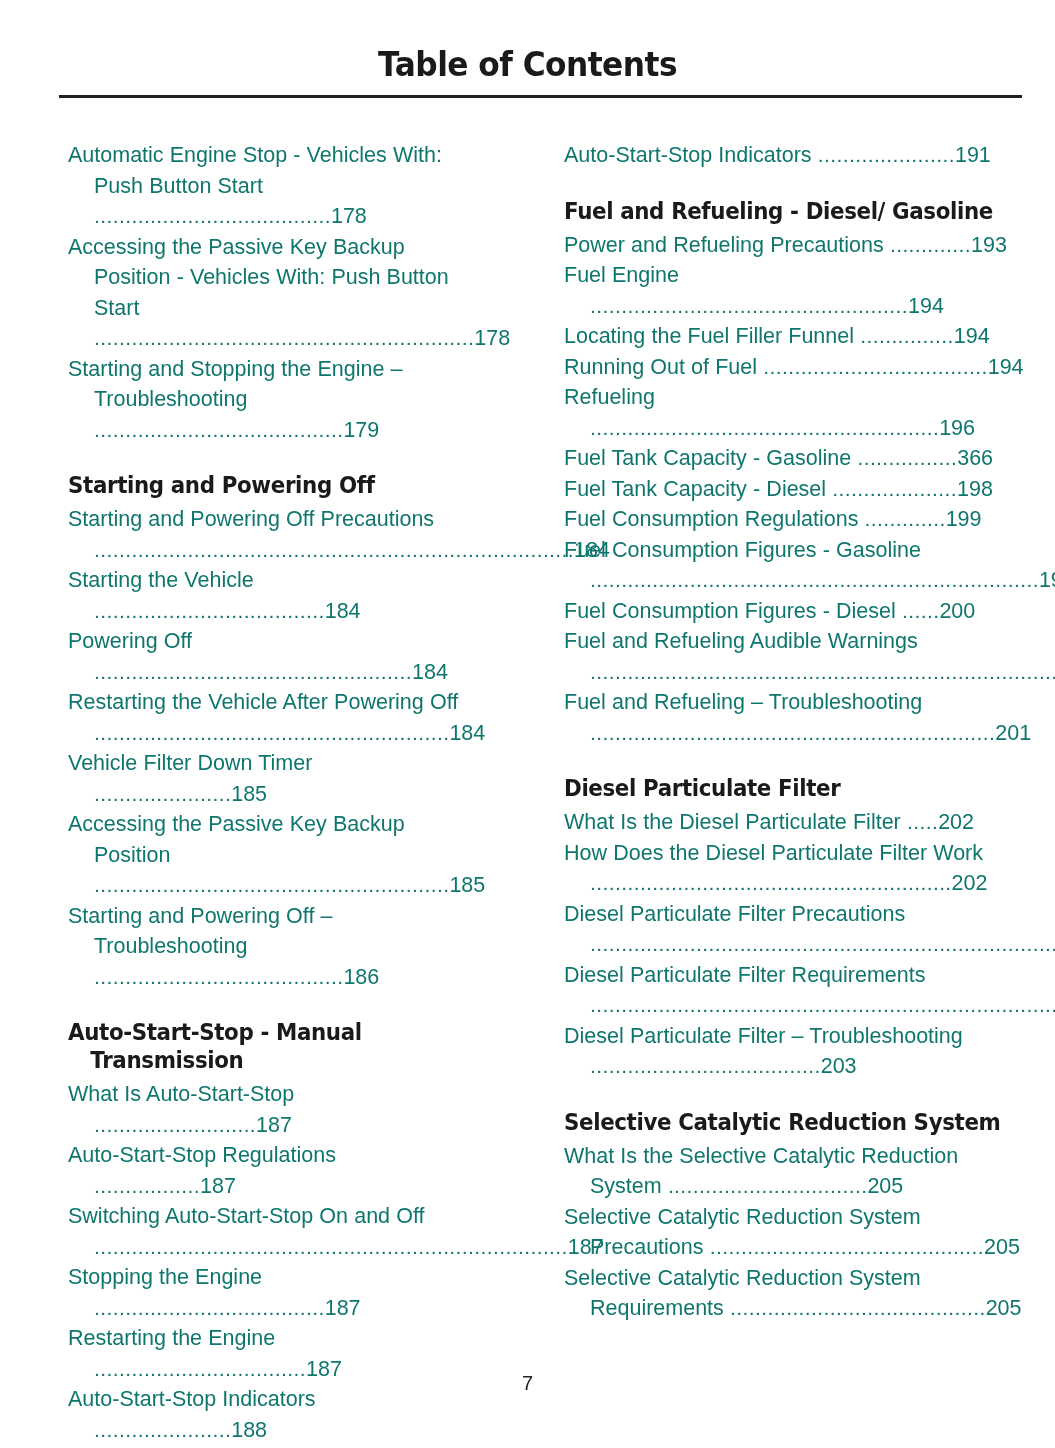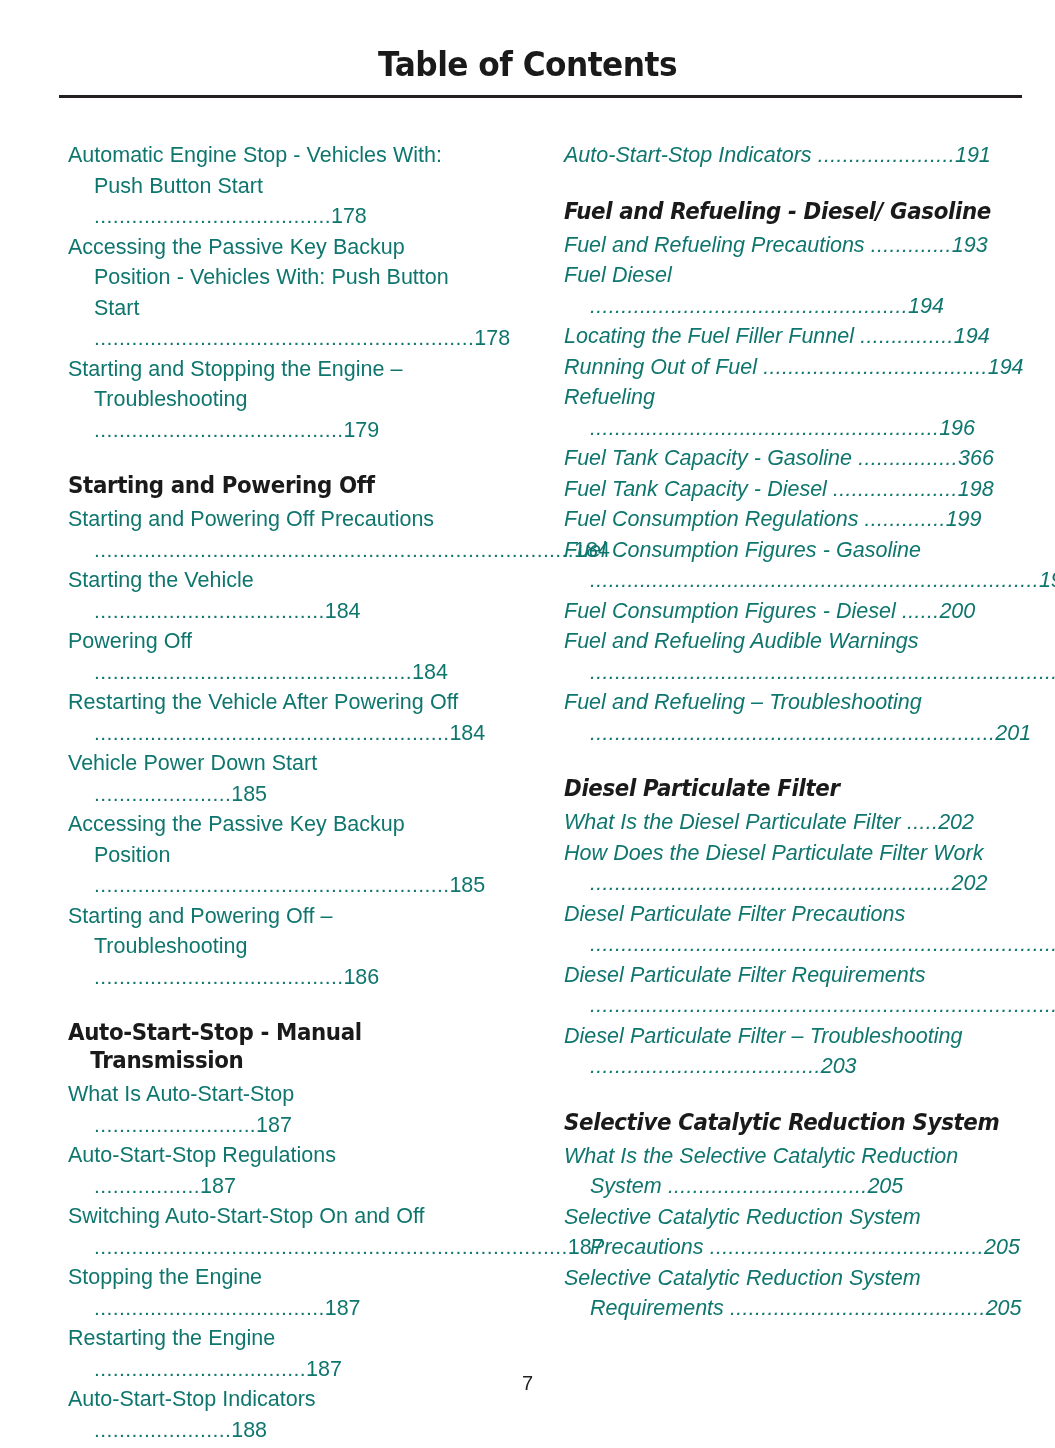--- a/index.html
+++ b/index.html
@@ -46,21 +46,21 @@
     top: 140px;
     left: 0;
     width: 1055px;
     display: flex;
     align-items: flex-start;
   }
   .column {
     box-sizing: border-box;
   }
   .column.left  { width: 498px; padding-left: 68px; padding-right: 16px; }
-  .column.right { width: 557px; padding-left: 66px; padding-right: 31px; font-style: italic; }
+  .column.right { width: 557px; padding-left: 66px; padding-right: 31px; }
 
   
   .section-heading {
     font-family: "DejaVu Sans", sans-serif;
     font-weight: bold;
     font-size: 23px;
     line-height: 28px;
     letter-spacing: -0.4px;
     color: #1a1a1a;
     margin-top: 26px;
@@ -114,37 +114,37 @@
 <div class="columns">
   <div class="column left" id="col-left">
       <div class="toc-entry"><span>Automatic Engine Stop - Vehicles With: Push Button Start</span> <span class="leader">......................................</span><span class="pg">178</span></div>
       <div class="toc-entry"><span>Accessing the Passive Key Backup Position - Vehicles With: Push Button Start</span> <span class="leader">.............................................................</span><span class="pg">178</span></div>
       <div class="toc-entry"><span>Starting and Stopping the Engine – Troubleshooting</span> <span class="leader">........................................</span><span class="pg">179</span></div>
       <div class="section-heading">Starting and Powering Off</div>
       <div class="toc-entry"><span>Starting and Powering Off Precautions</span> <span class="leader">.............................................................................</span><span class="pg">184</span></div>
       <div class="toc-entry"><span>Starting the Vehicle</span> <span class="leader">.....................................</span><span class="pg">184</span></div>
       <div class="toc-entry"><span>Powering Off</span> <span class="leader">...................................................</span><span class="pg">184</span></div>
       <div class="toc-entry"><span>Restarting the Vehicle After Powering Off</span> <span class="leader">.........................................................</span><span class="pg">184</span></div>
-      <div class="toc-entry"><span>Vehicle Power Down Start</span> <span class="leader">......................</span><span class="pg">185</span></div>
+      <div class="toc-entry"><span>Vehicle Filter Down Timer</span> <span class="leader">......................</span><span class="pg">185</span></div>
       <div class="toc-entry"><span>Accessing the Passive Key Backup Position</span> <span class="leader">.........................................................</span><span class="pg">185</span></div>
       <div class="toc-entry"><span>Starting and Powering Off – Troubleshooting</span> <span class="leader">........................................</span><span class="pg">186</span></div>
       <div class="section-heading wrap2">Auto-Start-Stop - Manual Transmission</div>
       <div class="toc-entry"><span>What Is Auto-Start-Stop</span> <span class="leader">..........................</span><span class="pg">187</span></div>
       <div class="toc-entry"><span>Auto-Start-Stop Regulations</span> <span class="leader">.................</span><span class="pg">187</span></div>
       <div class="toc-entry"><span>Switching Auto-Start-Stop On and Off</span> <span class="leader">............................................................................</span><span class="pg">187</span></div>
       <div class="toc-entry"><span>Stopping the Engine</span> <span class="leader">.....................................</span><span class="pg">187</span></div>
       <div class="toc-entry"><span>Restarting the Engine</span> <span class="leader">..................................</span><span class="pg">187</span></div>
       <div class="toc-entry"><span>Auto-Start-Stop Indicators</span> <span class="leader">......................</span><span class="pg">188</span></div>
       <div class="toc-entry"> </div>
     </div>
   <div class="column right" id="col-right">
       <div class="toc-entry"><span>Auto-Start-Stop Indicators</span> <span class="leader">......................</span><span class="pg">191</span></div>
       <div class="section-heading wrap2">Fuel and Refueling - Diesel/ Gasoline</div>
-      <div class="toc-entry"><span>Fuel and Refueling Precautions</span> <span class="leader">.............</span><span class="pg">193</span></div>
-      <div class="toc-entry"><span>Fuel Diesel</span> <span class="leader">...................................................</span><span class="pg">194</span></div>
+      <div class="toc-entry"><span>Power and Refueling Precautions</span> <span class="leader">.............</span><span class="pg">193</span></div>
+      <div class="toc-entry"><span>Fuel Engine</span> <span class="leader">...................................................</span><span class="pg">194</span></div>
       <div class="toc-entry"><span>Locating the Fuel Filler Funnel</span> <span class="leader">...............</span><span class="pg">194</span></div>
       <div class="toc-entry"><span>Running Out of Fuel</span> <span class="leader">....................................</span><span class="pg">194</span></div>
       <div class="toc-entry"><span>Refueling</span> <span class="leader">........................................................</span><span class="pg">196</span></div>
       <div class="toc-entry"><span>Fuel Tank Capacity - Gasoline</span> <span class="leader">................</span><span class="pg">366</span></div>
       <div class="toc-entry"><span>Fuel Tank Capacity - Diesel</span> <span class="leader">....................</span><span class="pg">198</span></div>
       <div class="toc-entry"><span>Fuel Consumption Regulations</span> <span class="leader">.............</span><span class="pg">199</span></div>
       <div class="toc-entry"><span>Fuel Consumption Figures - Gasoline</span> <span class="leader">........................................................................</span><span class="pg">199</span></div>
       <div class="toc-entry"><span>Fuel Consumption Figures - Diesel</span> <span class="leader">......</span><span class="pg">200</span></div>
       <div class="toc-entry"><span>Fuel and Refueling Audible Warnings</span> <span class="leader">..............................................................................</span></div>
       <div class="toc-entry"><span>Fuel and Refueling – Troubleshooting</span> <span class="leader">.................................................................</span><span class="pg">201</span></div>

